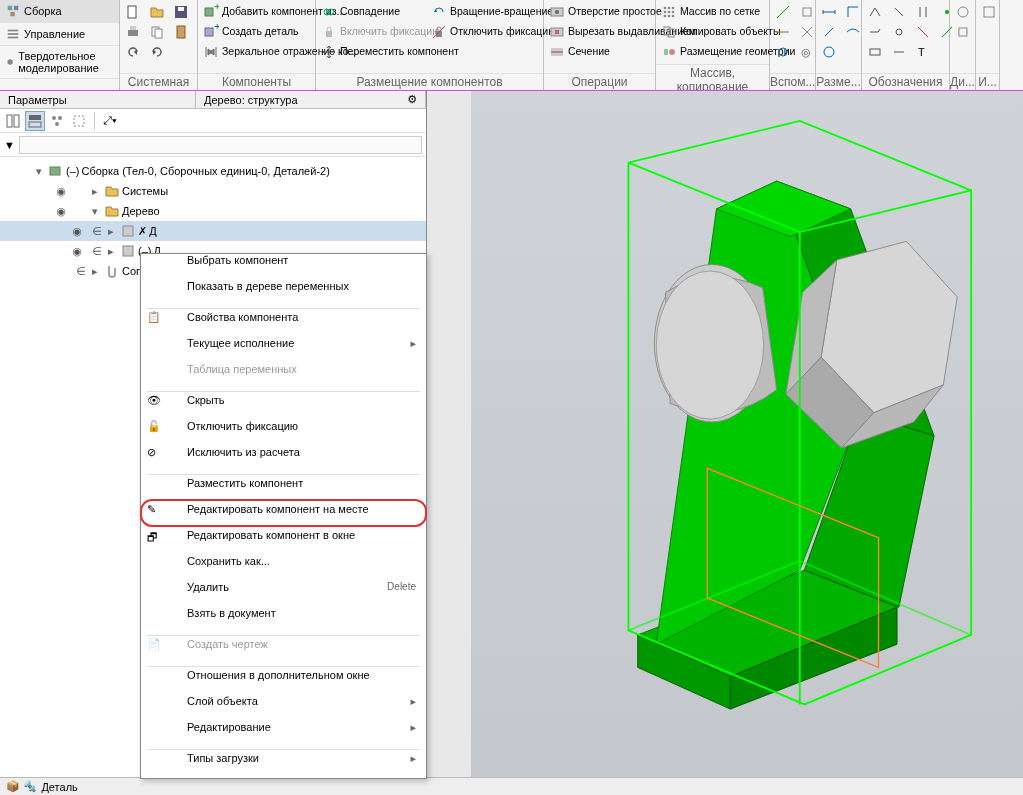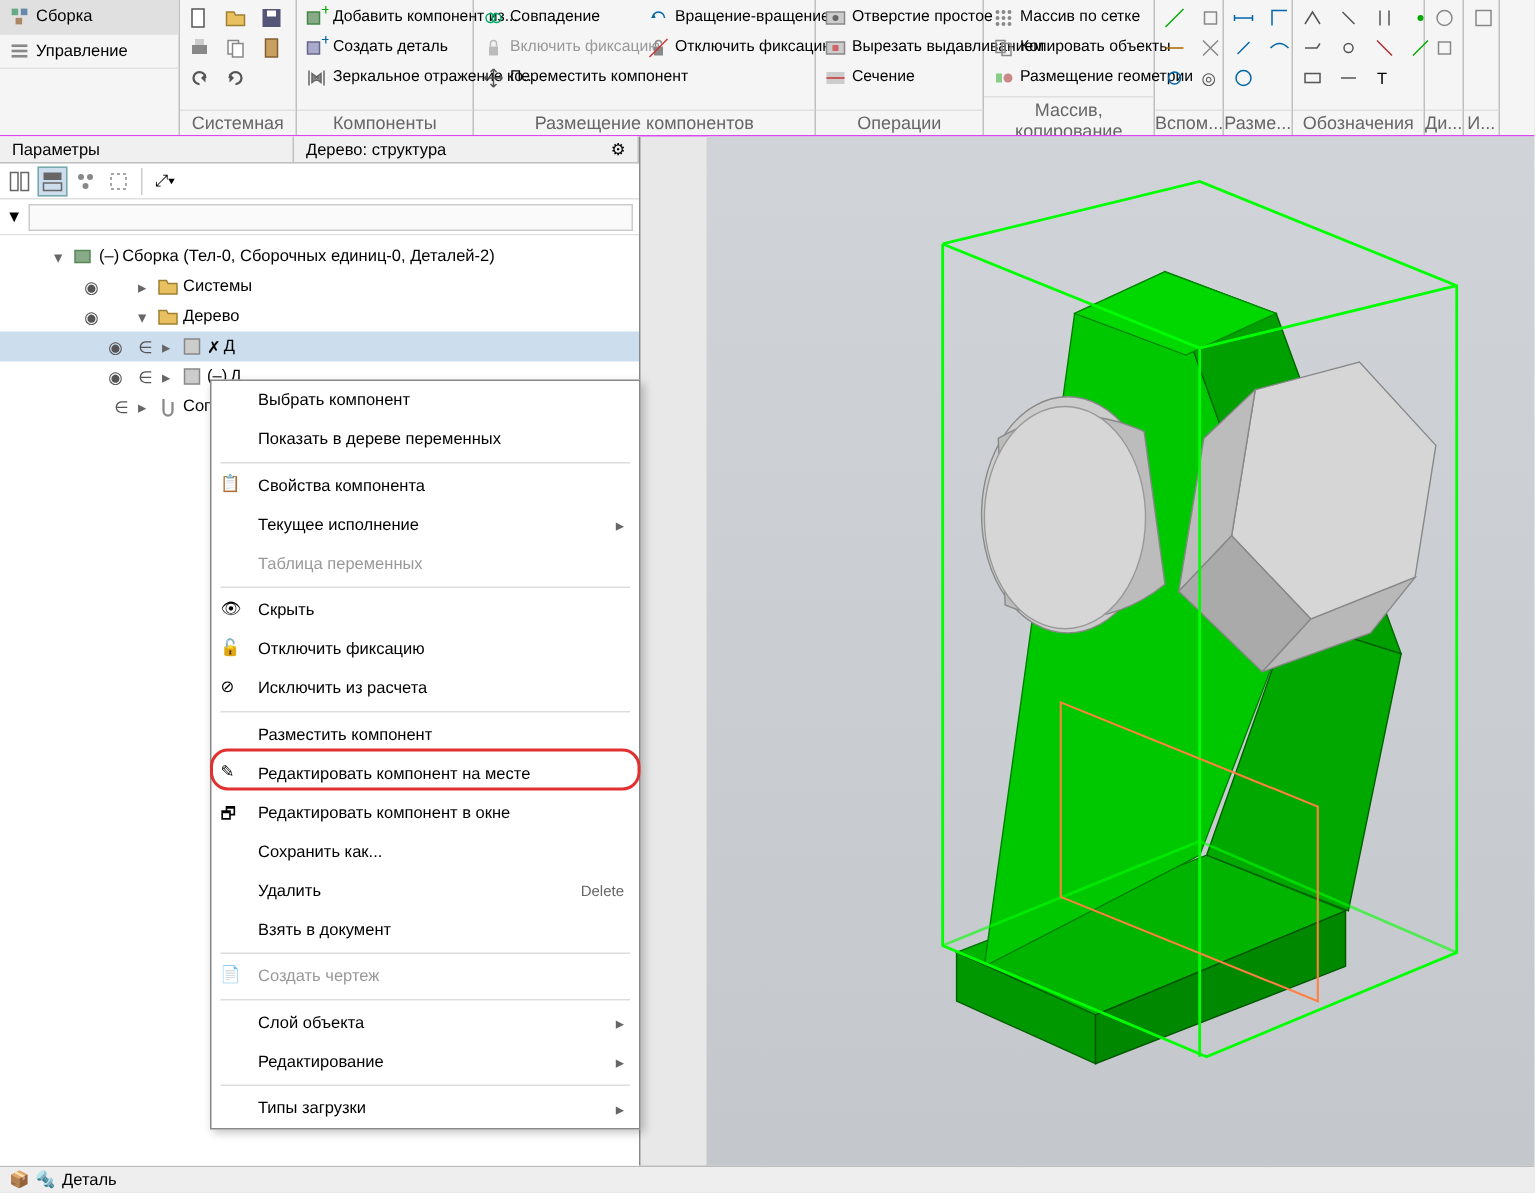--- a/index.html
+++ b/index.html
@@ -43,21 +43,21 @@
 .indent3 { padding-left: 68px; }
 
 .floatbox { position:absolute; left:160px; top:185px; background:#fff; border:1px solid #888; padding:2px; display:flex; flex-direction:column; gap:2px; z-index:5;}
 .floatbox-row { display:flex; gap:4px; }
 .floatbox .tbtn { width:20px; height:20px; }
 
 .viewport { flex: 1; position: relative; background: linear-gradient(#d0d4d8, #c4c8cc); }
 .viewport svg { position:absolute; inset:0; width:100%; height:100%; }
 
 .ctxmenu { position: absolute; left: 140px; top: 253px; width: 287px; background: #fff; border: 1px solid #888; box-shadow: 2px 2px 6px rgba(0,0,0,.25); z-index: 10; }
-.ctxitem { height: 26px; display: flex; align-items: center; padding: 0 10px 0 6px; gap: 9px; cursor: pointer; position:relative; }
+.ctxitem { height: 26px; display: flex; padding: 0 10px 0 6px; gap: 24px; cursor: pointer; position:relative; }
 .ctxitem.disabled { color:#999; }
 .ctxitem .cico { width: 16px; height:16px; flex-shrink:0; }
 .ctxitem .arrow { margin-left:auto; color:#666; }
 .ctxitem .shortcut { margin-left:auto; color:#666; font-size:10px; }
 .ctxsep { height:1px; background:#ddd; margin:2px 6px; }
 .ctx-highlight { position:absolute; left:140px; width:287px; height:28px; border:2px solid #e03030; border-radius:12px; z-index:11; pointer-events:none; }
 
 .bottombar { height:18px; background:#eee; border-top:1px solid #bbb; display:flex; align-items:center; padding:0 6px; gap:4px; }
 </style>
 </head>
@@ -73,20 +73,26 @@
         </svg>
       <span>Сборка</span>
     </div>
     <div class="tab">
       <svg viewBox="0 0 16 16">
           <rect x="2" y="3" width="12" height="2" fill="#888"></rect>
           <rect x="2" y="7" width="12" height="2" fill="#888"></rect>
           <rect x="2" y="11" width="12" height="2" fill="#888"></rect>
         </svg>
       <span>Управление</span>
+    </div>
+    <div class="tab">
+      <svg viewBox="0 0 16 16">
+          <polygon points="3,5 8,2 13,5 13,11 8,14 3,11" fill="#888"></polygon>
+        </svg>
+      <span>Твердотельное моделирование</span>
     </div>
   </div>
 
   <div class="ribbon-groups">
 
     <div class="rgroup" style="width:78px">
       <div class="rgroup-body">
         <div class="rcol">
           <div class="rbtn">
               <svg viewBox="0 0 16 16">
@@ -709,20 +715,24 @@
       <span>Взять в документ</span>
     </div>
   <div class="ctxsep"></div>
   <div class="ctxitem disabled">
       <span class="cico">📄</span>
       <span>Создать чертеж</span>
     </div>
   <div class="ctxsep"></div>
   <div class="ctxitem">
       <span class="cico"></span>
+      <span>Отношения в дополнительном окне</span>
+    </div>
+  <div class="ctxitem">
+      <span class="cico"></span>
       <span>Слой объекта</span>
       <span class="arrow">▸</span>
     </div>
   <div class="ctxitem">
       <span class="cico"></span>
       <span>Редактирование</span>
       <span class="arrow">▸</span>
     </div>
   <div class="ctxsep"></div>
   <div class="ctxitem">

